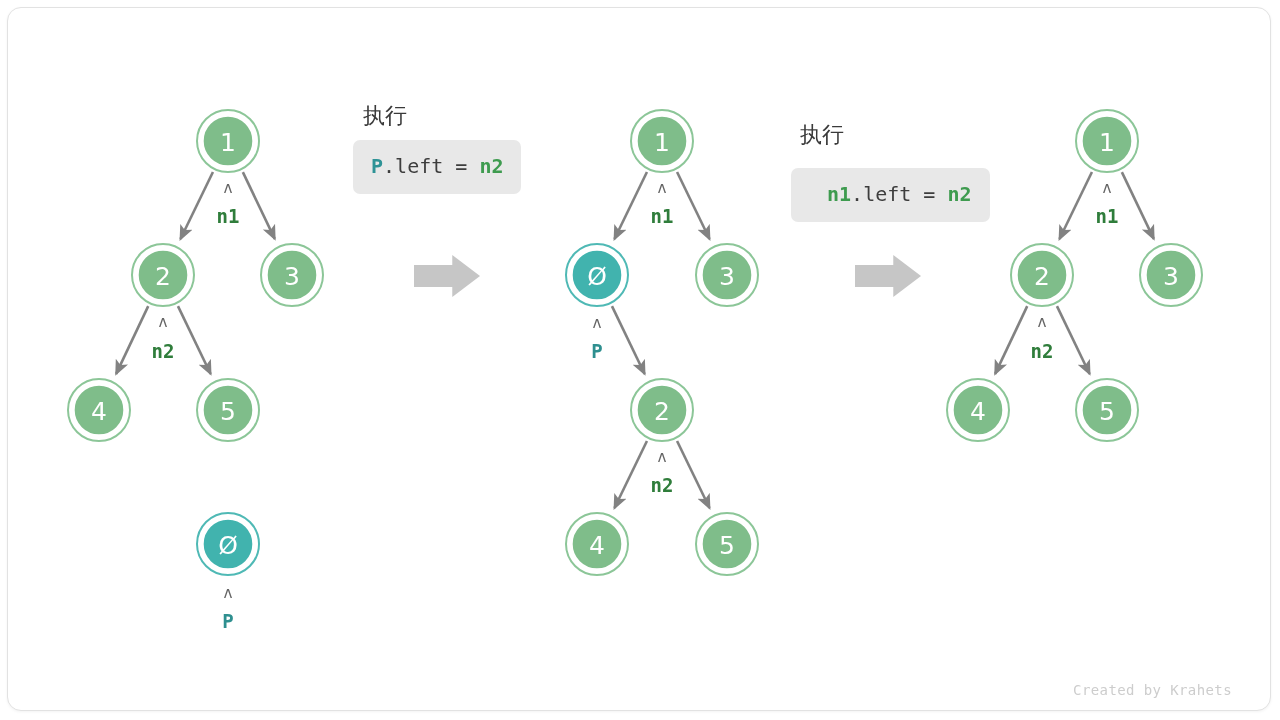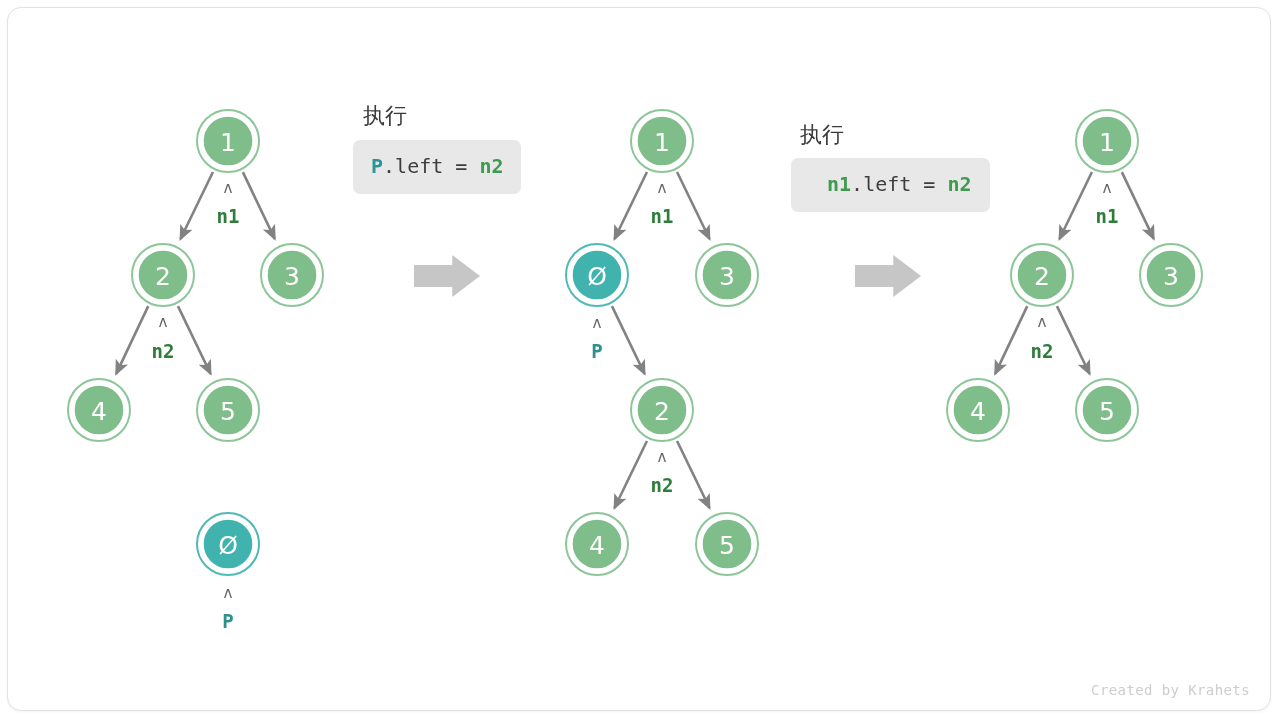--- a/index.html
+++ b/index.html
@@ -54,21 +54,21 @@
     color: #3d3d3d;
     white-space: pre;
     box-sizing: border-box;
   }
   .code-line { white-space: pre; }
   .tk-var  { color: #3e9b4f; }
   .tk-p    { color: #2e9396; }
   .tk-plain{ color: #3d3d3d; font-weight: normal; }
   .watermark {
     position: absolute;
-    right: 30px;
+    right: 48px;
     bottom: 22px;
     font-family: "DejaVu Sans Mono", monospace;
     font-size: 14px;
     color: #cdcdcd;
     letter-spacing: 0.4px;
     white-space: nowrap;
   }
   text { font-family: "DejaVu Sans", sans-serif; }
   .node-val {
     font-size: 25px;
@@ -234,17 +234,17 @@
             <text x="1107" y="411" class="node-val">5</text>
           </g>
         </g>
       </g>
   </svg>
 
   <div id="steps-root">
       <div class="step-head" style="left: 363px; top: 101px;">执行</div>
       <div class="code-box" style="left: 353px; top: 140px;"><div class="code-line"><span class="tk-p">P</span><span class="tk-plain">.left = </span><span class="tk-var">n2</span></div></div>
       <div class="step-head" style="left: 800px; top: 120px;">执行</div>
-      <div class="code-box" style="left: 791px; top: 158px; padding-left: 36px;"><div class="code-line"><span class="tk-var">n1</span><span class="tk-plain">.left = </span><span class="tk-var">n2</span></div></div>
+      <div class="code-box" style="left: 791px; top: 168px; padding-left: 36px;"><div class="code-line"><span class="tk-var">n1</span><span class="tk-plain">.left = </span><span class="tk-var">n2</span></div></div>
     </div>
 
   <div class="watermark">Created by Krahets</div>
 </div>
 
 </body></html>

